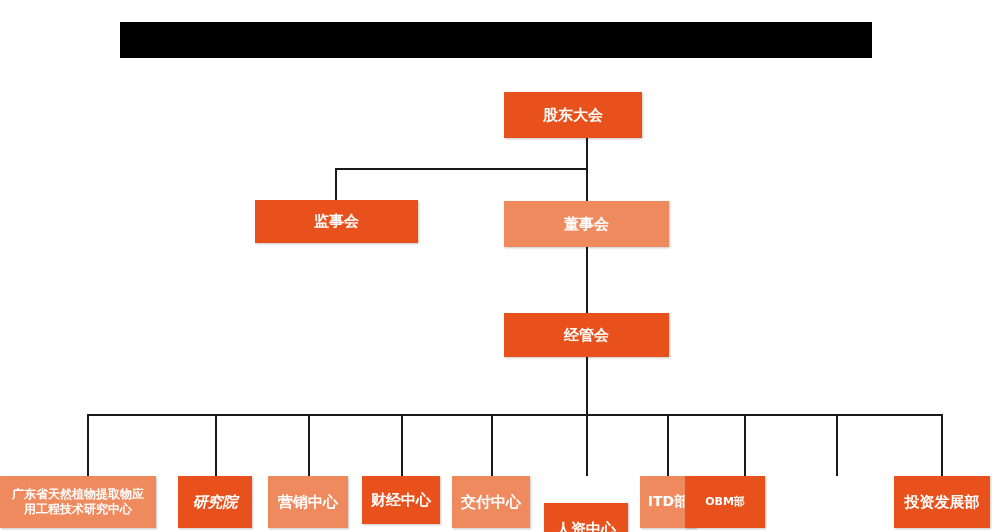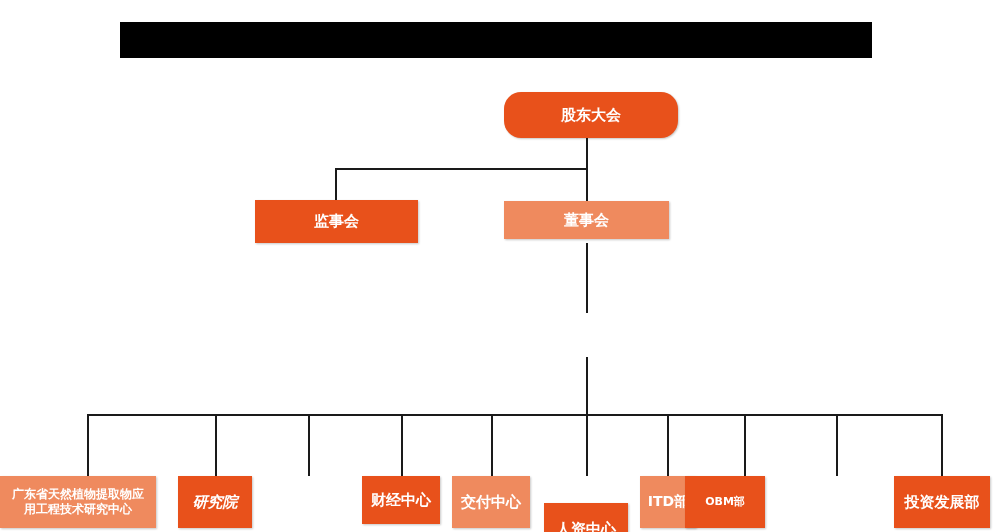--- a/index.html
+++ b/index.html
@@ -77,31 +77,33 @@
   <div class="line-v" style="left:215px; top:414px; height:62px;"></div>
   <div class="line-v" style="left:308px; top:414px; height:62px;"></div>
   <div class="line-v" style="left:401px; top:414px; height:62px;"></div>
   <div class="line-v" style="left:491px; top:414px; height:62px;"></div>
   <div class="line-v" style="left:586px; top:414px; height:62px;"></div>
   <div class="line-v" style="left:667px; top:414px; height:62px;"></div>
   <div class="line-v" style="left:744px; top:414px; height:62px;"></div>
   <div class="line-v" style="left:836px; top:414px; height:62px;"></div>
   <div class="line-v" style="left:941px; top:414px; height:62px;"></div>
 
-  <div class="node dark" style="left:504px; top:92px; width:174px; height:46px; font-size:15px;border-radius:17px;">股东大会</div>
+  <div class="node dark" style="left:504px; top:92px; width:138px; height:46px; font-size:15px;">股东大会</div>
 
   <div class="node dark" style="left:255px; top:200px; width:163px; height:43px; font-size:15px;">监事会</div>
-  <div class="node light" style="left:504px; top:201px; width:165px; height:38px; font-size:15px;">董事会</div>
+  <div class="node light" style="left:504px; top:201px; width:165px; height:46px; font-size:15px;">董事会</div>
 
+  <div class="node dark" style="left:504px; top:313px; width:165px; height:44px; font-size:15px;">经管会</div>
 
   <div class="node light" style="left:0px; top:476px; width:156px; height:52px; font-size:12px;">广东省天然植物提取物应
 用工程技术研究中心</div>
 
   <div class="node dark" style="left:178px; top:476px; width:74px; height:52px; font-size:15px;font-style:italic;">研究院</div>
 
+  <div class="node light" style="left:268px; top:476px; width:80px; height:52px; font-size:15px;">营销中心</div>
 
   <div class="node dark" style="left:362px; top:476px; width:78px; height:48px; font-size:15px;">财经中心</div>
 
   <div class="node light" style="left:452px; top:476px; width:78px; height:52px; font-size:15px;">交付中心</div>
 
   <div class="node dark" style="left:544px; top:476px; width:84px; height:52px; font-size:15px;margin-top:27px;">人资中心</div>
 
   <div class="node light" style="left:640px; top:476px; width:56px; height:52px; font-size:14px;">ITD部</div>
 
   <div class="node dark" style="left:685px; top:476px; width:80px; height:52px; font-size:11px;">OBM部</div>

